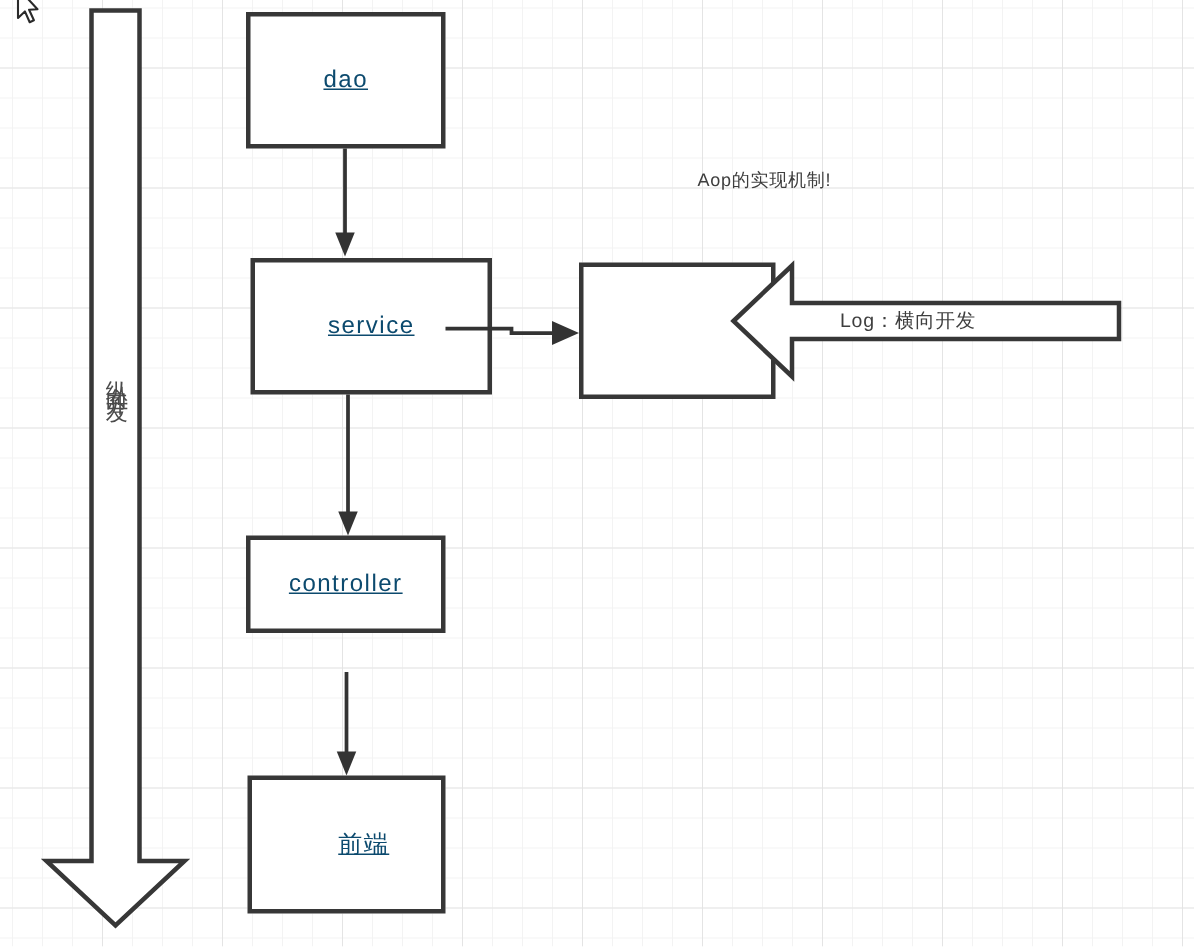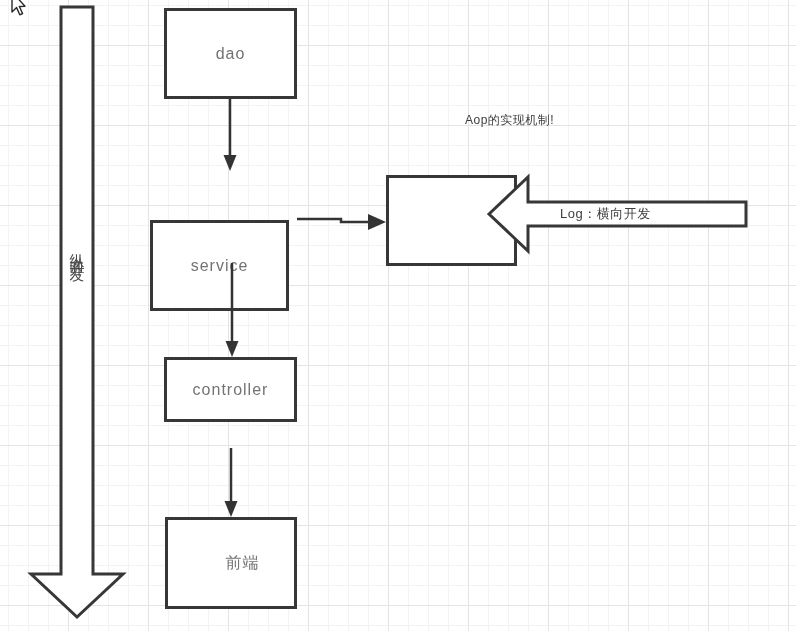--- a/index.html
+++ b/index.html
@@ -25,26 +25,27 @@
   }
   .node {
     position: absolute;
     box-sizing: border-box;
     background: #ffffff;
     border: 3px solid #373737;
     display: flex;
     align-items: center;
     justify-content: center;
     z-index: 1;
-    color: #737373;
+    color: #0c4a6e;
     font-size: 16px;
     letter-spacing: 1px;
+    text-decoration: underline;
   }
   #node-dao        { left: 164px; top:   8px; width: 133px; height: 91px; }
-  #node-service    { left: 150px; top: 172px; width: 139px; height: 91px; margin-top: 48px; }
+  #node-service    { left: 167px; top: 172px; width: 161px; height: 91px; }
   #node-controller { left: 164px; top: 357px; width: 133px; height: 65px; }
   #node-frontend   { left: 165px; top: 517px; width: 132px; height: 92px; padding-left: 23px; }
   #node-aspect     { left: 386px; top: 175px; width: 131px; height: 91px; }
 
   .overlay-svg {
     position: absolute;
     left: 0; top: 0;
     width: 796px; height: 631px;
     z-index: 5;
   }

